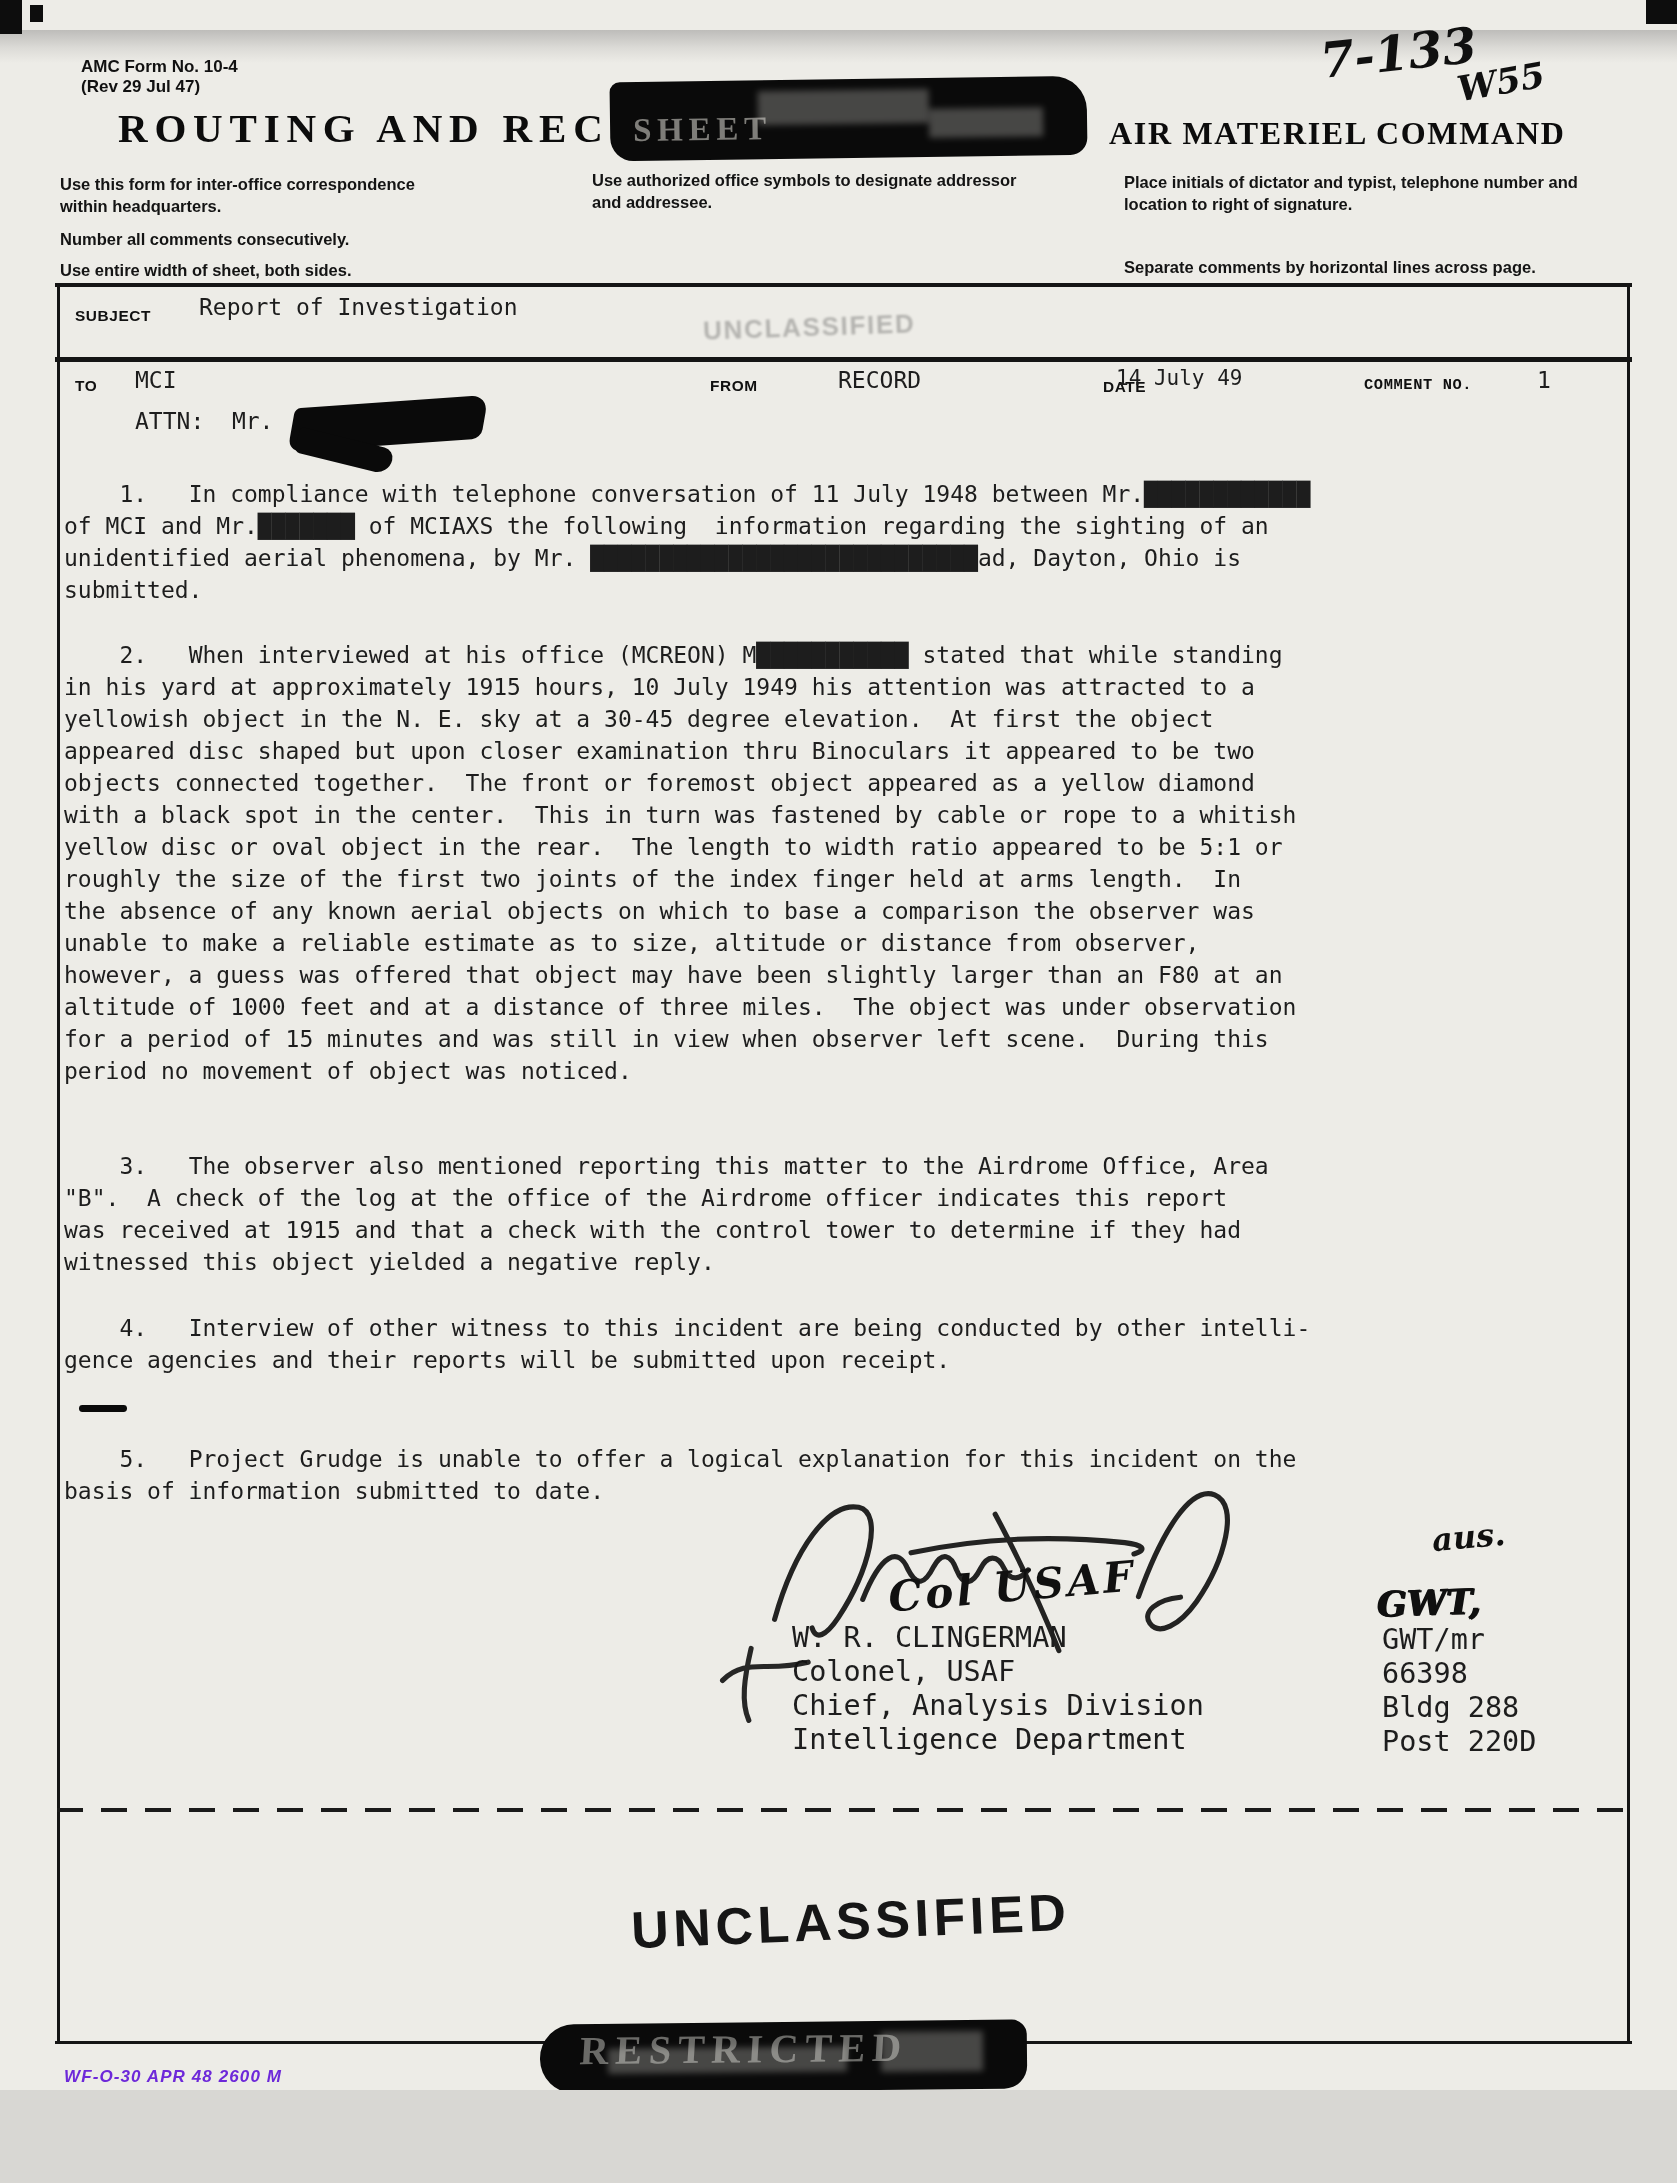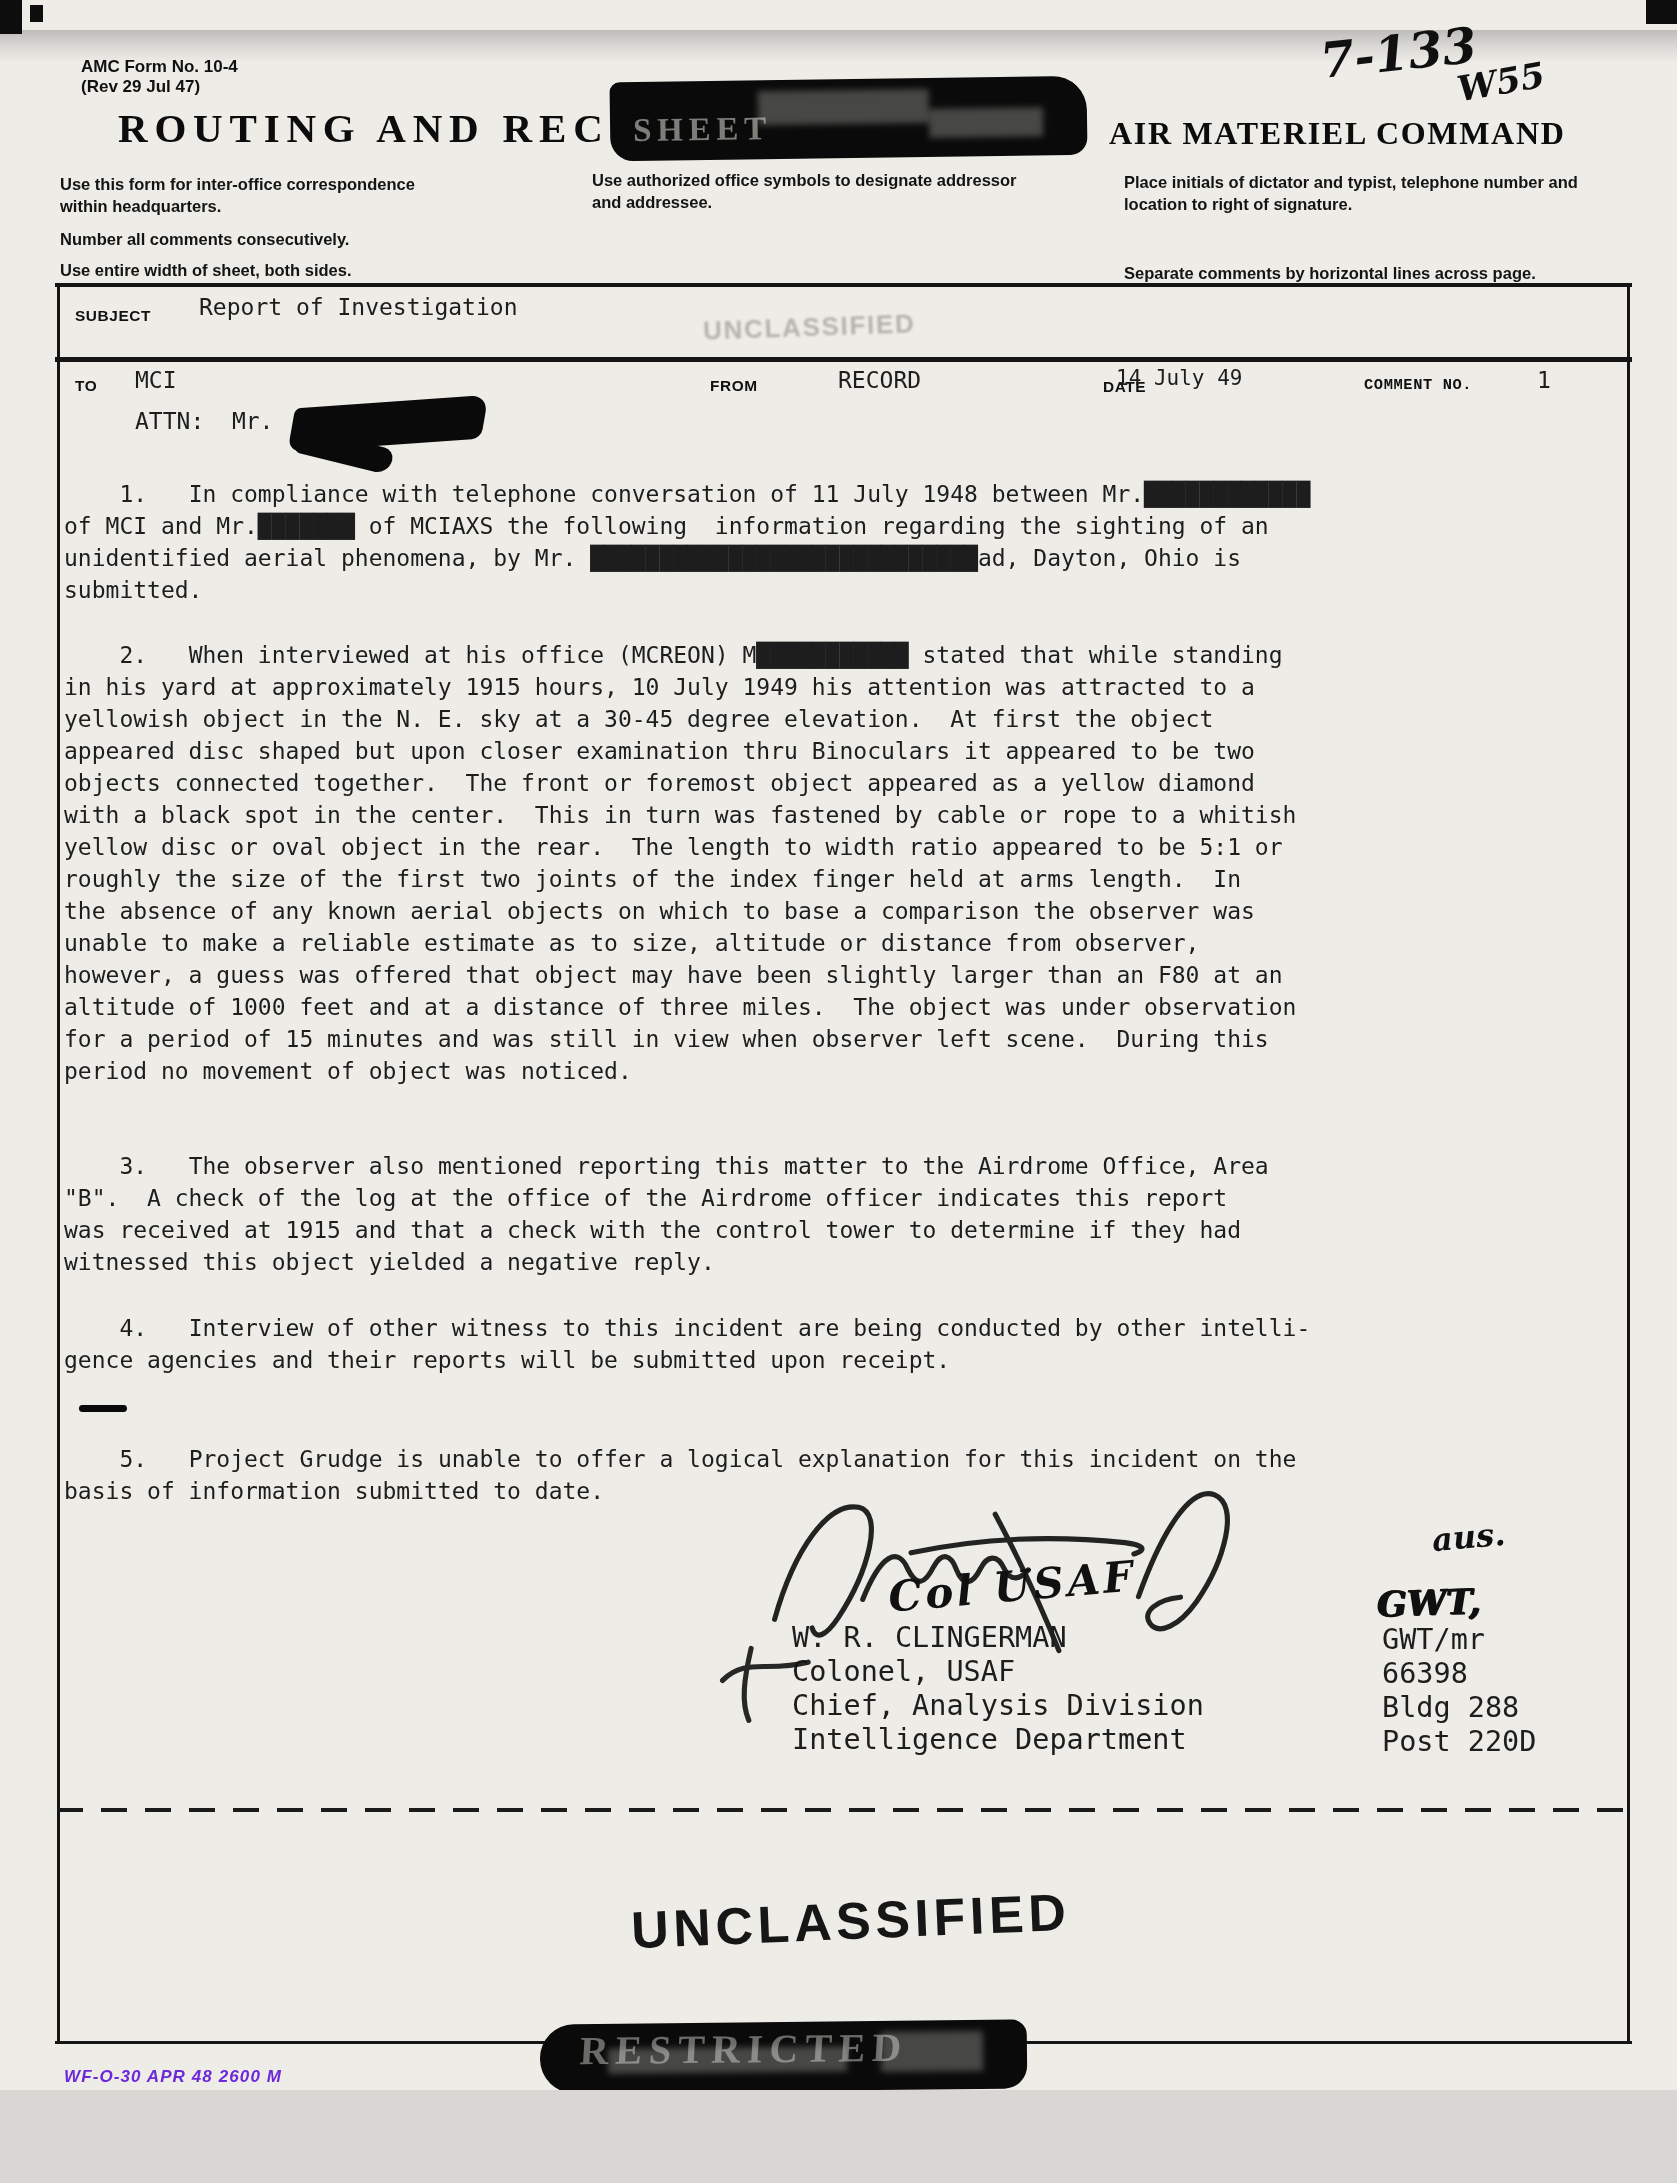--- a/index.html
+++ b/index.html
@@ -60,21 +60,21 @@
      <span class="blob-white" style="left:148px;top:11.4px;width:171px;height:34px;"></span>
      <span class="blob-white" style="left:319px;top:31px;width:114px;height:28.5px;"></span>
   </div>
   <div class="command" style="left:1109px;top:115px;">AIR MATERIEL COMMAND</div>
 
   <div class="instr" style="left:60px;top:174px;width:398px;">Use this form for inter-office correspondence within headquarters.</div>
   <div class="instr" style="left:60px;top:229px;width:421px;">Number all comments consecutively.</div>
   <div class="instr" style="left:60px;top:260px;width:421px;">Use entire width of sheet, both sides.</div>
   <div class="instr" style="left:592px;top:170px;width:433px;">Use authorized office symbols to designate addressor and addressee.</div>
   <div class="instr" style="left:1124px;top:172px;width:512px;">Place initials of dictator and typist, telephone number and location to right of signature.</div>
-  <div class="instr" style="left:1124px;top:257px;width:524px;margin-top:6px;">Separate comments by horizontal lines across page.</div>
+  <div class="instr" style="left:1124px;top:257px;width:524px;">Separate comments by horizontal lines across page.</div>
 
   <div class="rule" style="left:55px;top:283px;width:1577px;height:4px;"></div>
   <div class="rule" style="left:57px;top:283px;width:3.4px;height:1761px;"></div>
   <div class="rule" style="left:1627px;top:283px;width:2.8px;height:1761px;"></div>
   <div class="rule" style="left:55px;top:2041px;width:1577px;height:3.4px;"></div>
   <div class="rule" style="left:55px;top:357px;width:1577px;height:5.1px;"></div>
 
   <div class="lbl" style="left:75px;top:307px;">SUBJECT</div>
   <div class="mono" style="left:199px;top:291px;">Report of Investigation</div>
   <div class="ghost" style="left:703px;top:312px;">UNCLASSIFIED</div>

